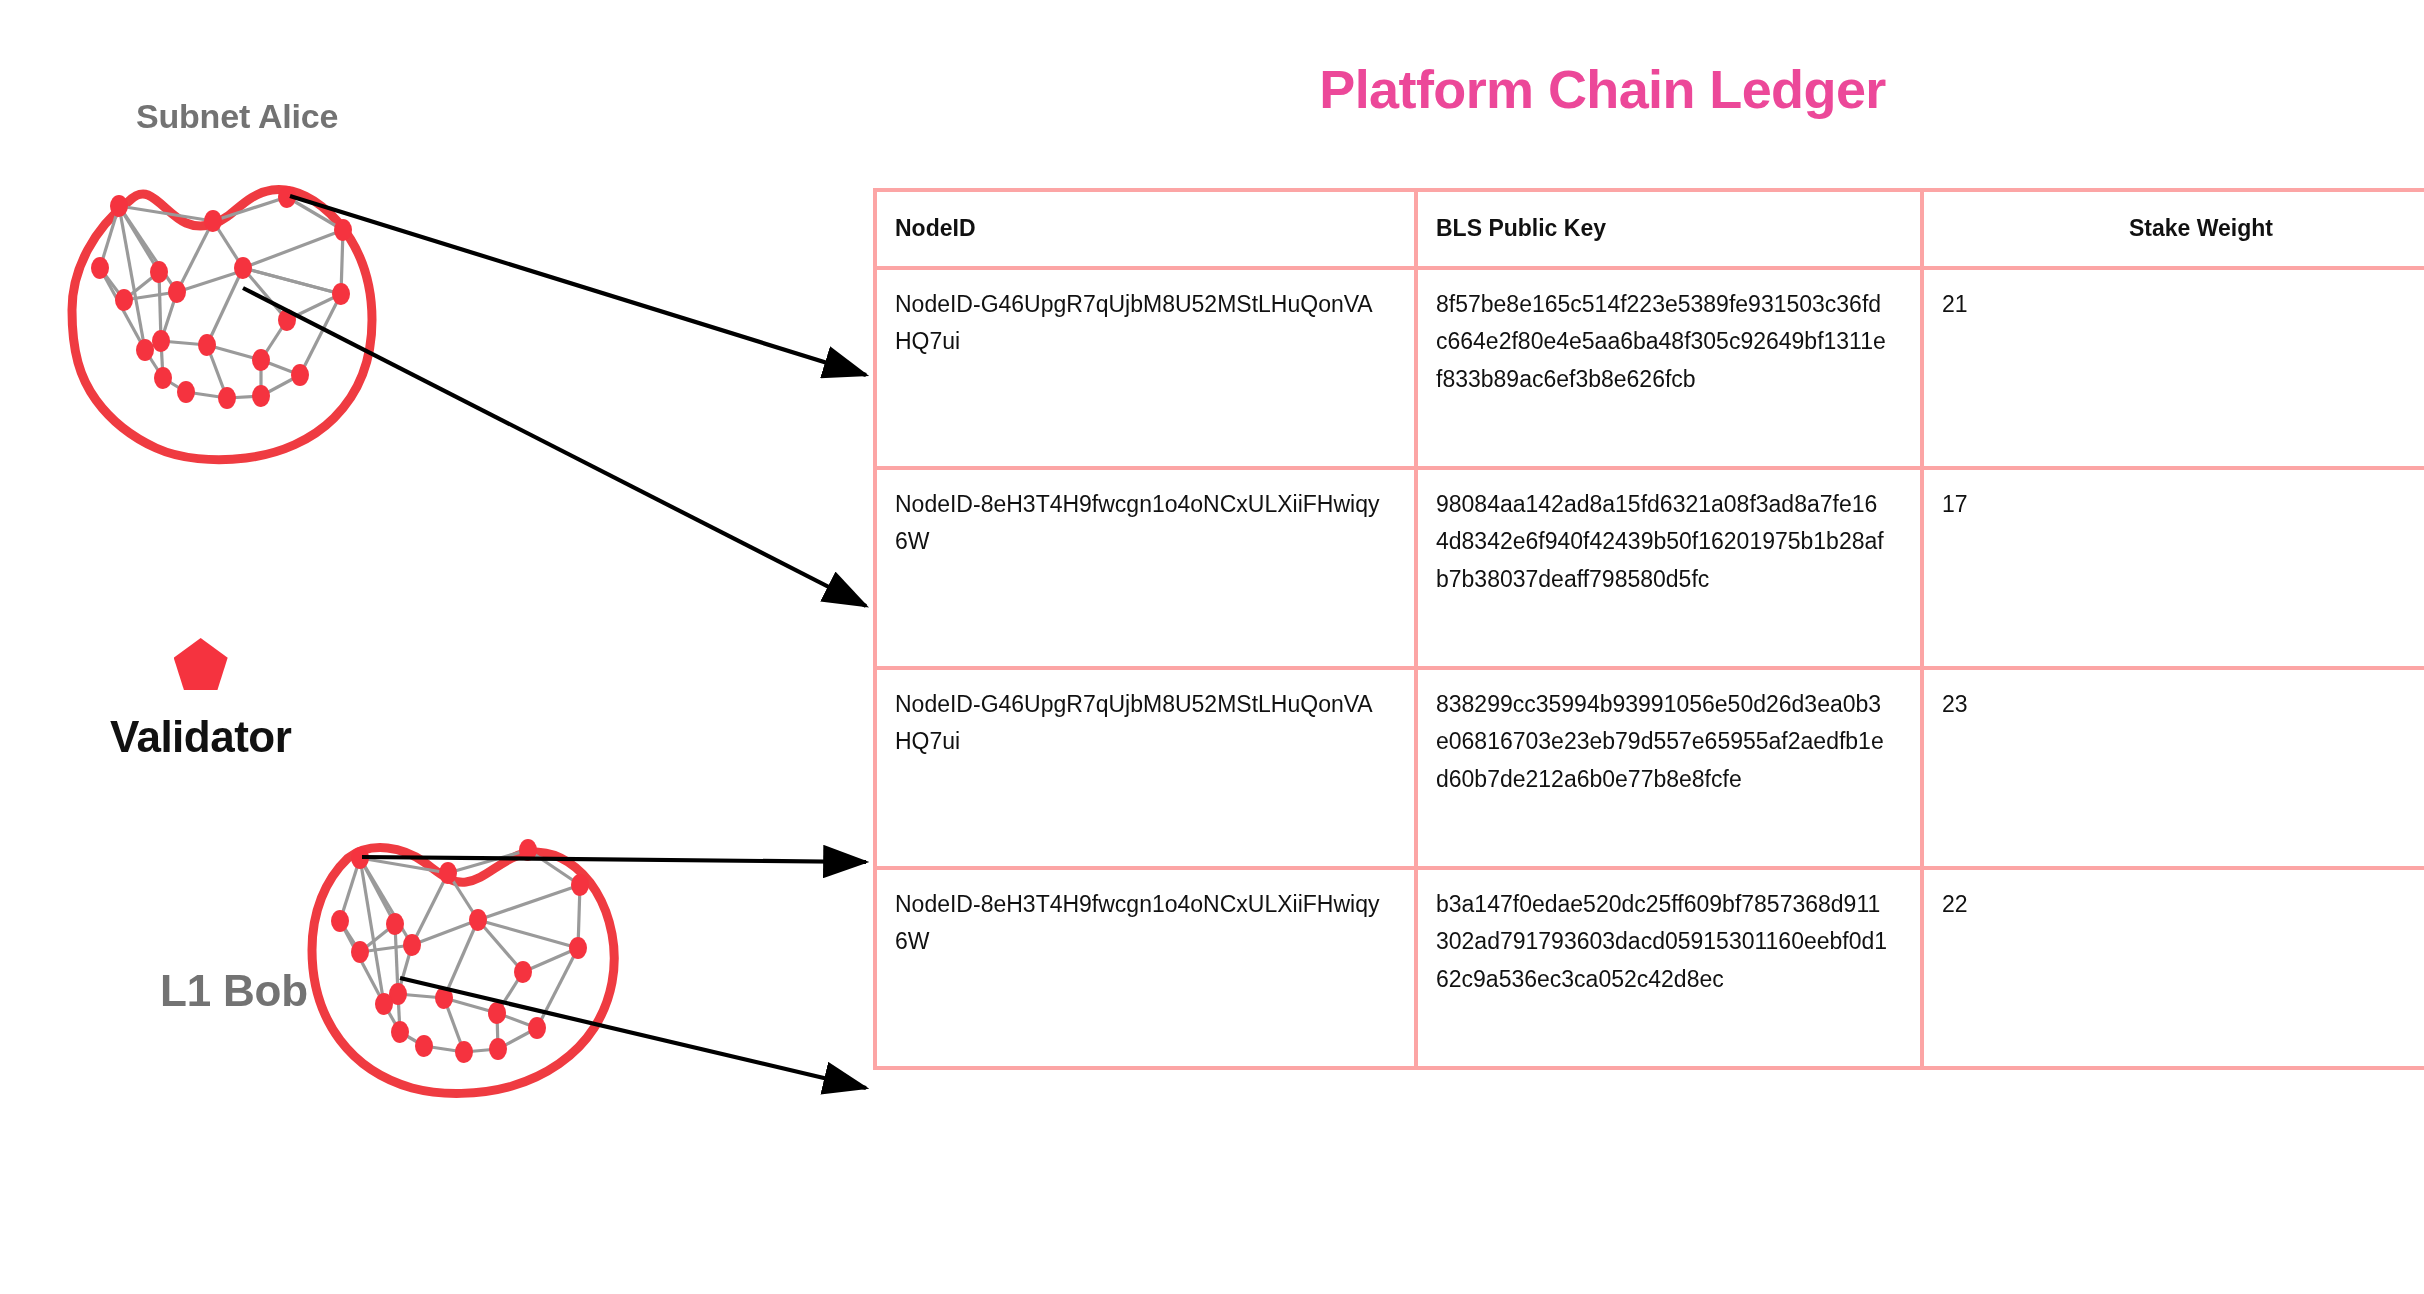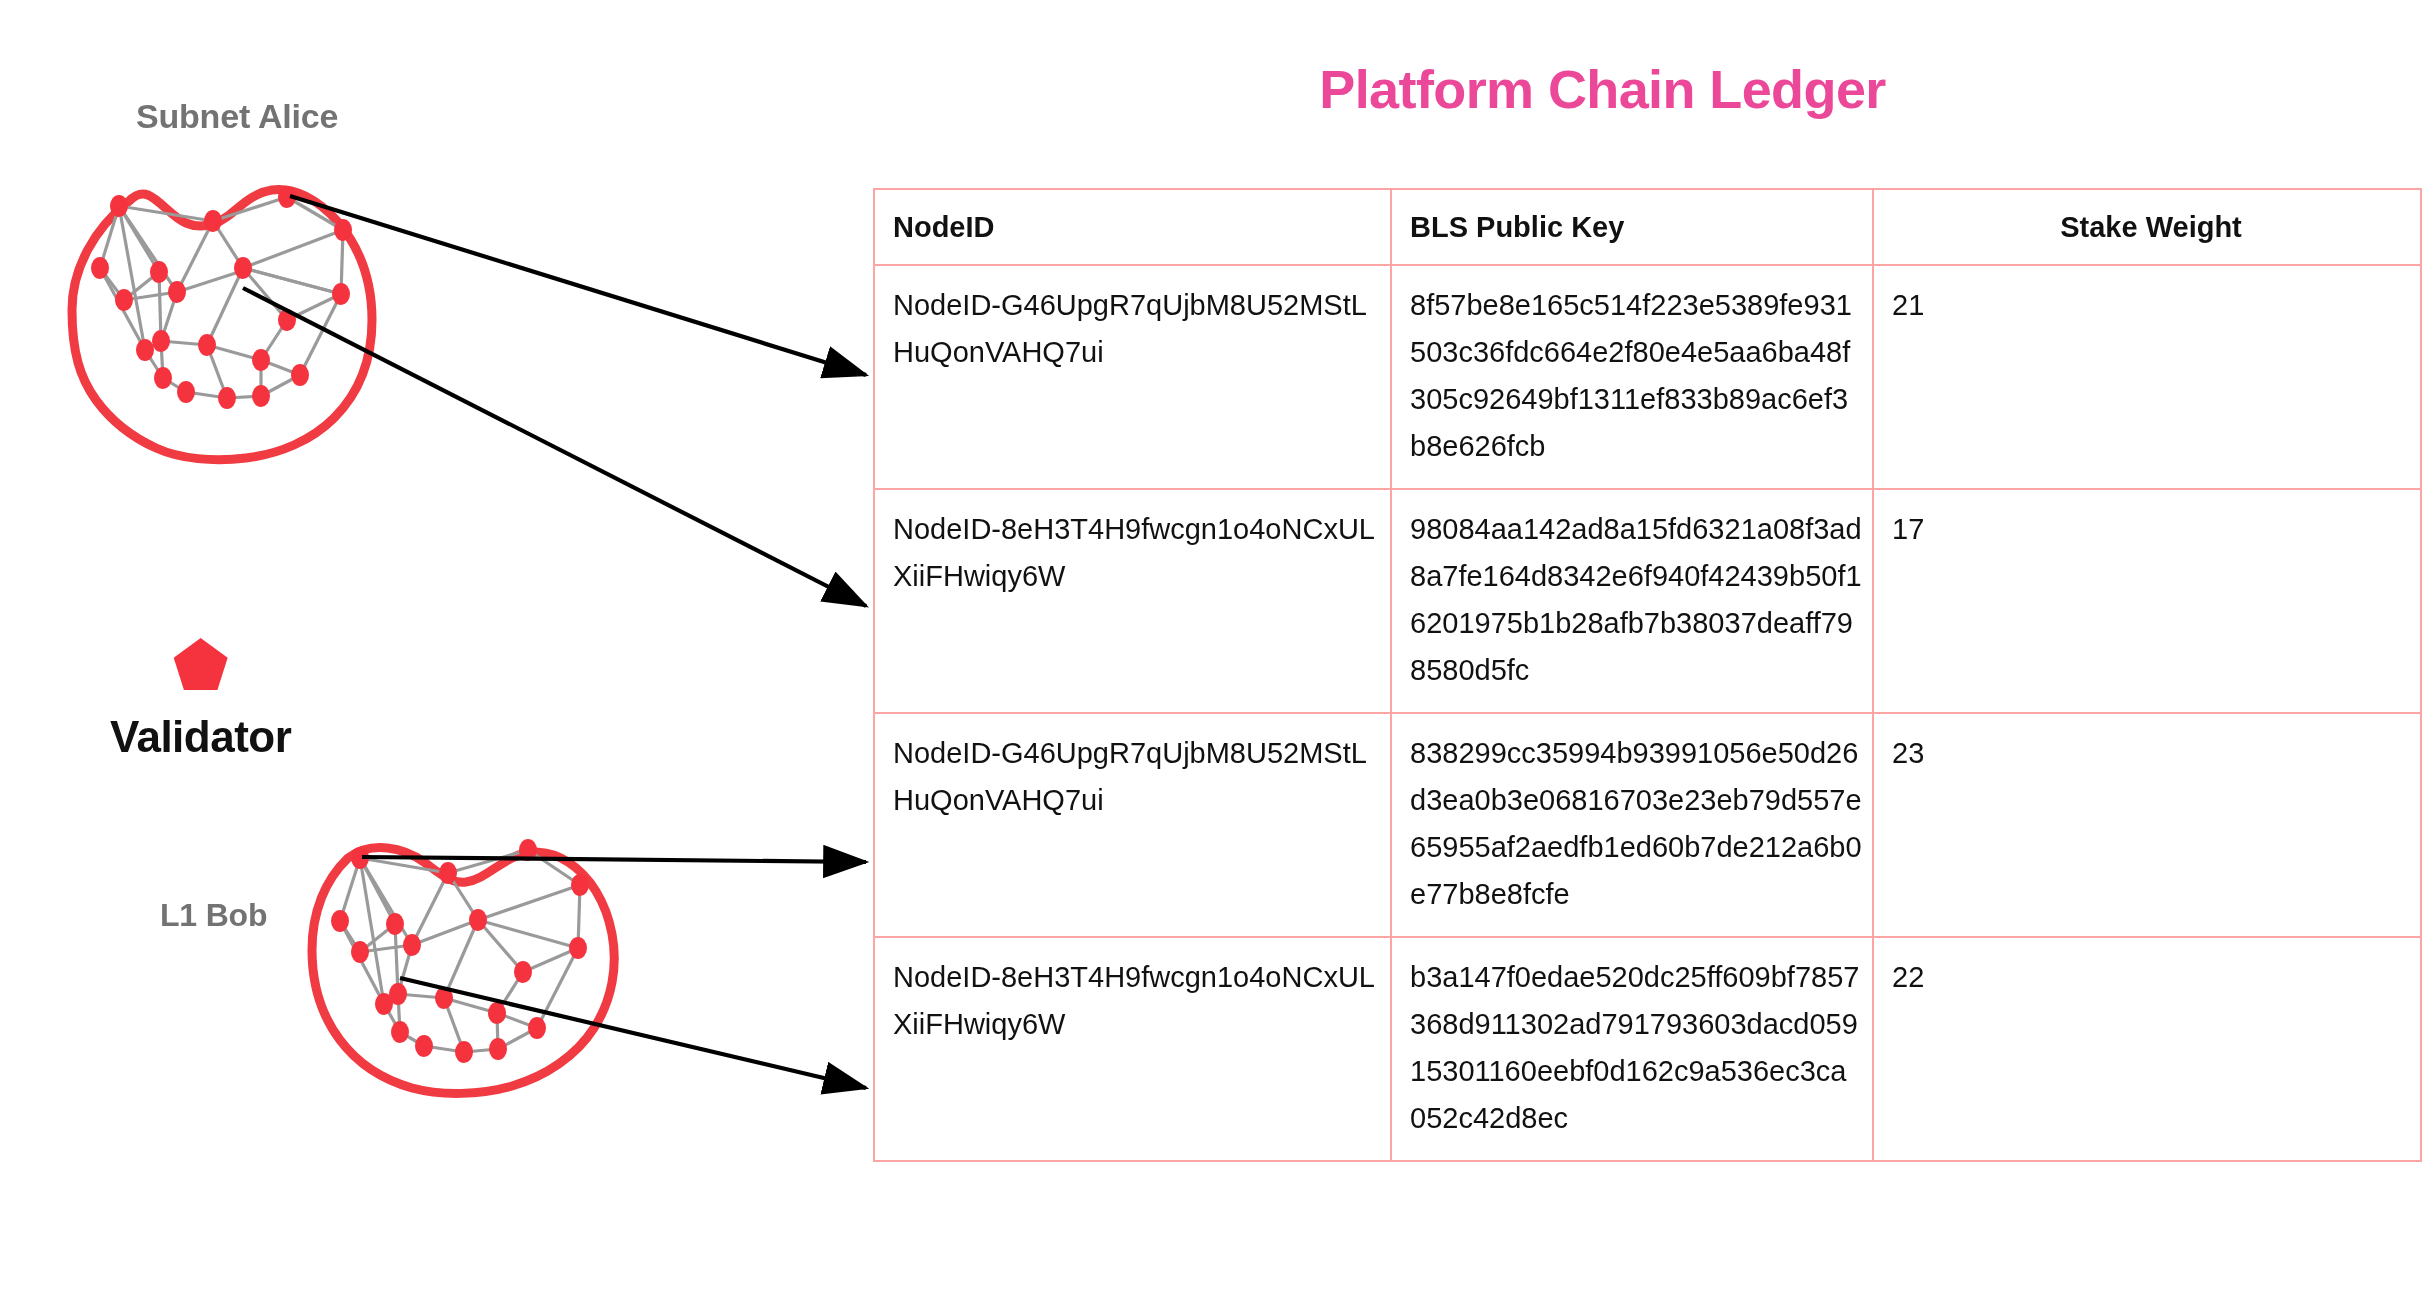--- a/index.html
+++ b/index.html
@@ -32,22 +32,22 @@
     white-space: nowrap;
     letter-spacing: -0.2px;
   }
   #subnet-alice-label {
     left: 136px;
     top: 97px;
     font-size: 34px;
   }
   #l1-bob-label {
     left: 160px;
-    top: 897px;
-    font-size: 32px;
+    top: 966px;
+    font-size: 44px;
   }
 
   
   #legend {
     position: absolute;
     left: 110px;
     top: 638px;
     display: flex;
     align-items: center;
     gap: 22px;
@@ -86,24 +86,24 @@
     top: 188px;
     width: 1459px;
   }
   table#ledger-table {
     border-collapse: collapse;
     width: 1459px;
     table-layout: fixed;
   }
   table#ledger-table th,
   table#ledger-table td {
-    border: 2px solid #fca5a5;
+    border: 4px solid #fca5a5;
     vertical-align: top;
-    padding: 16px 10px 18px 18px;
-    font-size: 29px;
+    padding: 16px 32px 18px 18px;
+    font-size: 23px;
     line-height: 1.62;
     color: #111111;
     word-break: break-all;
     overflow-wrap: anywhere;
   }
   table#ledger-table th {
     font-weight: 700;
     vertical-align: middle;
     height: 50px;
     padding-top: 12px;

